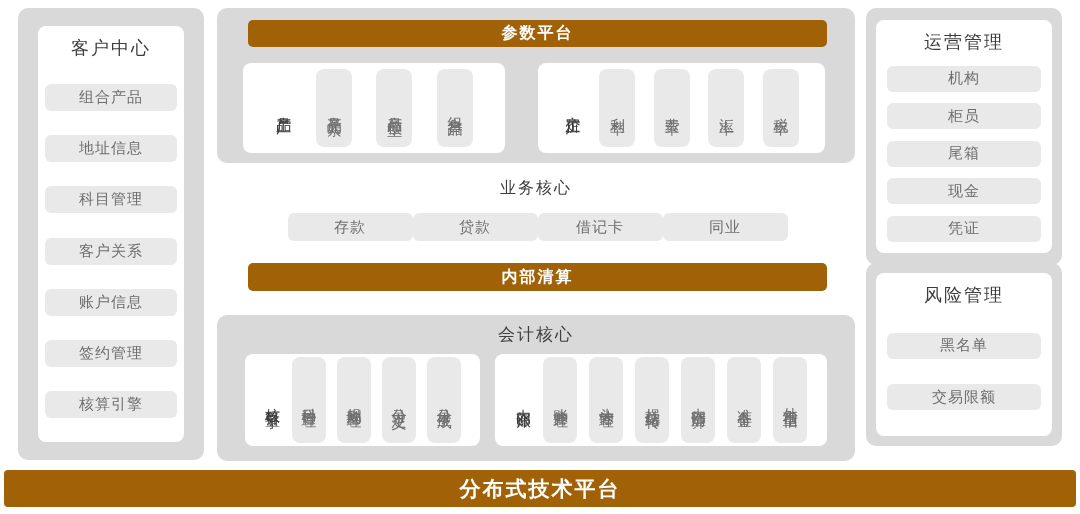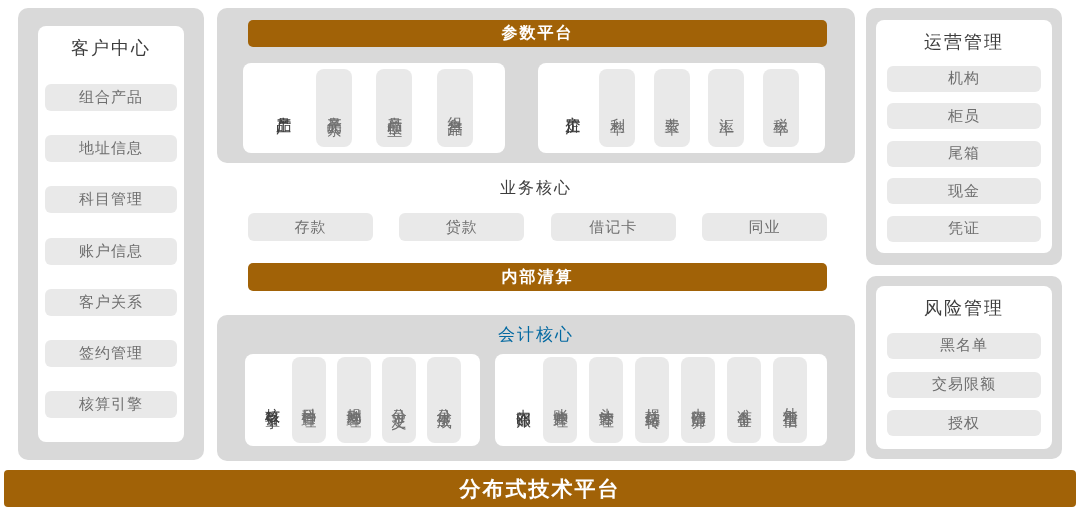--- a/index.html
+++ b/index.html
@@ -40,46 +40,46 @@
 
   
   #left-card{left:18px;top:8px;width:186px;height:452px;padding:18px 20px;}
   #param-card{left:217px;top:8px;width:638px;height:155px;}
   #param-card .bar-blue{margin:12px 28px 0 31px;height:27px;}
   #param-card .panel-row{margin:16px 30px 0 26px;height:90px;gap:33px;}
   #param-card .sub-panel.g0{width:262px;}
   #param-card .sub-panel.g1{flex:1;}
   #biz{position:absolute;left:217px;top:170px;width:638px;}
   #biz .section-title{position:static;margin-top:8px;}
-  #biz .biz-row{display:flex;justify-content:space-between;margin:14px 28px 0 31px;}
+  #biz .biz-row{display:flex;justify-content:center;margin:14px 28px 0 31px;}
   #acct-bar{position:absolute;left:248px;top:263px;width:579px;height:28px;}
   #acct-card{left:217px;top:315px;width:638px;height:146px;}
-  #acct-card .card-title{text-align:center;font-size:17px;color:#0369a1;font-weight:500;
+  #acct-card .card-title{text-align:center;font-size:17px;color:#404040;font-weight:500;
     letter-spacing:2px;margin-top:8px;}
   #acct-card .panel-row{margin:8px 28px 0 28px;height:92px;gap:15px;}
   #acct-card .sub-panel.g0{width:235px;}
   #acct-card .sub-panel.g1{flex:1;}
   #right-card1{left:866px;top:8px;width:196px;height:257px;padding:12px 10px;}
-  #right-card2{left:866px;top:276px;width:196px;height:183px;padding:10px 10px;}
+  #right-card2{left:866px;top:263px;width:196px;height:183px;padding:10px 10px;}
   #right-card1 .btn.side,#right-card2 .btn.side{width:154px;height:26px;}
   #bottom-bar{position:absolute;left:4px;top:470px;width:1072px;height:37px;
     border-radius:4px;font-size:21px;}
 </style>
 </head>
 <body>
 
 <div id="left-card" class="gray-card">
   <div class="white-inner">
     <div class="panel-title">客户中心</div>
     <div class="items">
       <div class="btn side">组合产品</div>
       <div class="btn side">地址信息</div>
       <div class="btn side">科目管理</div>
+      <div class="btn side">客户关系</div>
       <div class="btn side">账户信息</div>
-      <div class="btn side">客户关系</div>
       <div class="btn side">签约管理</div>
       <div class="btn side">核算引擎</div>
     </div>
   </div>
 </div>
 
 <div id="param-card" class="gray-card">
   <div class="bar-blue">参数平台</div>
   <div class="panel-row">
     <div class="sub-panel g0">
@@ -178,18 +178,17 @@
     </div>
   </div>
 </div>
 
 <div id="right-card2" class="gray-card">
   <div class="white-inner">
     <div class="panel-title">风险管理</div>
     <div class="items">
       <div class="btn side">黑名单</div>
       <div class="btn side">交易限额</div>
-      <div class="btn side">授权</div>
     </div>
   </div>
 </div>
 
 <div id="bottom-bar" class="bar-blue">分布式技术平台</div>
 
 </body></html>

